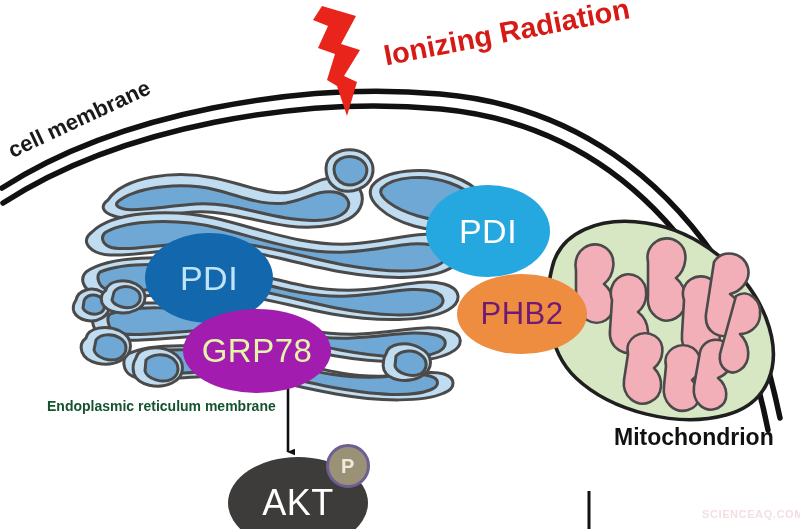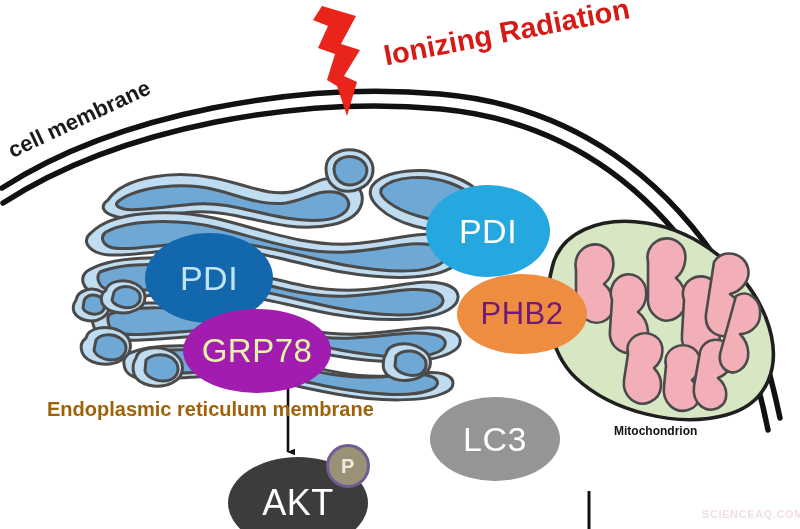--- a/index.html
+++ b/index.html
@@ -108,27 +108,27 @@
   #label-cell-membrane {
     left: 4px; top: 140px;
     font-size: 22px;
     font-weight: bold;
     color: #1a1a1a;
     transform: rotate(-25deg);
     transform-origin: left top;
   }
   #label-er-membrane {
     left: 47px; top: 398px;
-    font-size: 20px;
-    font-weight: bold;
-    color: #a16207;
+    font-size: 14px;
+    font-weight: bold;
+    color: #14532d;
   }
   #label-mitochondrion {
     left: 614px; top: 424px;
-    font-size: 12px;
+    font-size: 23px;
     font-weight: bold;
     color: #111111;
   }
   #watermark {
     left: 702px; top: 508px;
     font-size: 11px;
     font-weight: bold;
     letter-spacing: 0.6px;
     color: #f3dfe0;
   }
@@ -282,21 +282,20 @@
   <div class="lbl" id="label-cell-membrane">cell membrane</div>
 
   <div class="oval" id="oval-pdi-er">PDI</div>
 
   <div class="oval" id="oval-grp78">GRP78</div>
 
   <div class="oval" id="oval-pdi-mito">PDI</div>
 
   <div class="oval" id="oval-phb2">PHB2</div>
 
-  <div class="oval" id="oval-lc3">LC3</div>
 
   <div class="oval" id="oval-akt">AKT</div>
 
   <div class="oval" id="circle-phospho">P</div>
 
   <div class="lbl" id="label-er-membrane">Endoplasmic reticulum membrane</div>
 
   <div class="lbl" id="label-mitochondrion">Mitochondrion</div>
 
   <div class="lbl" id="watermark">SCIENCEAQ.COM</div>

